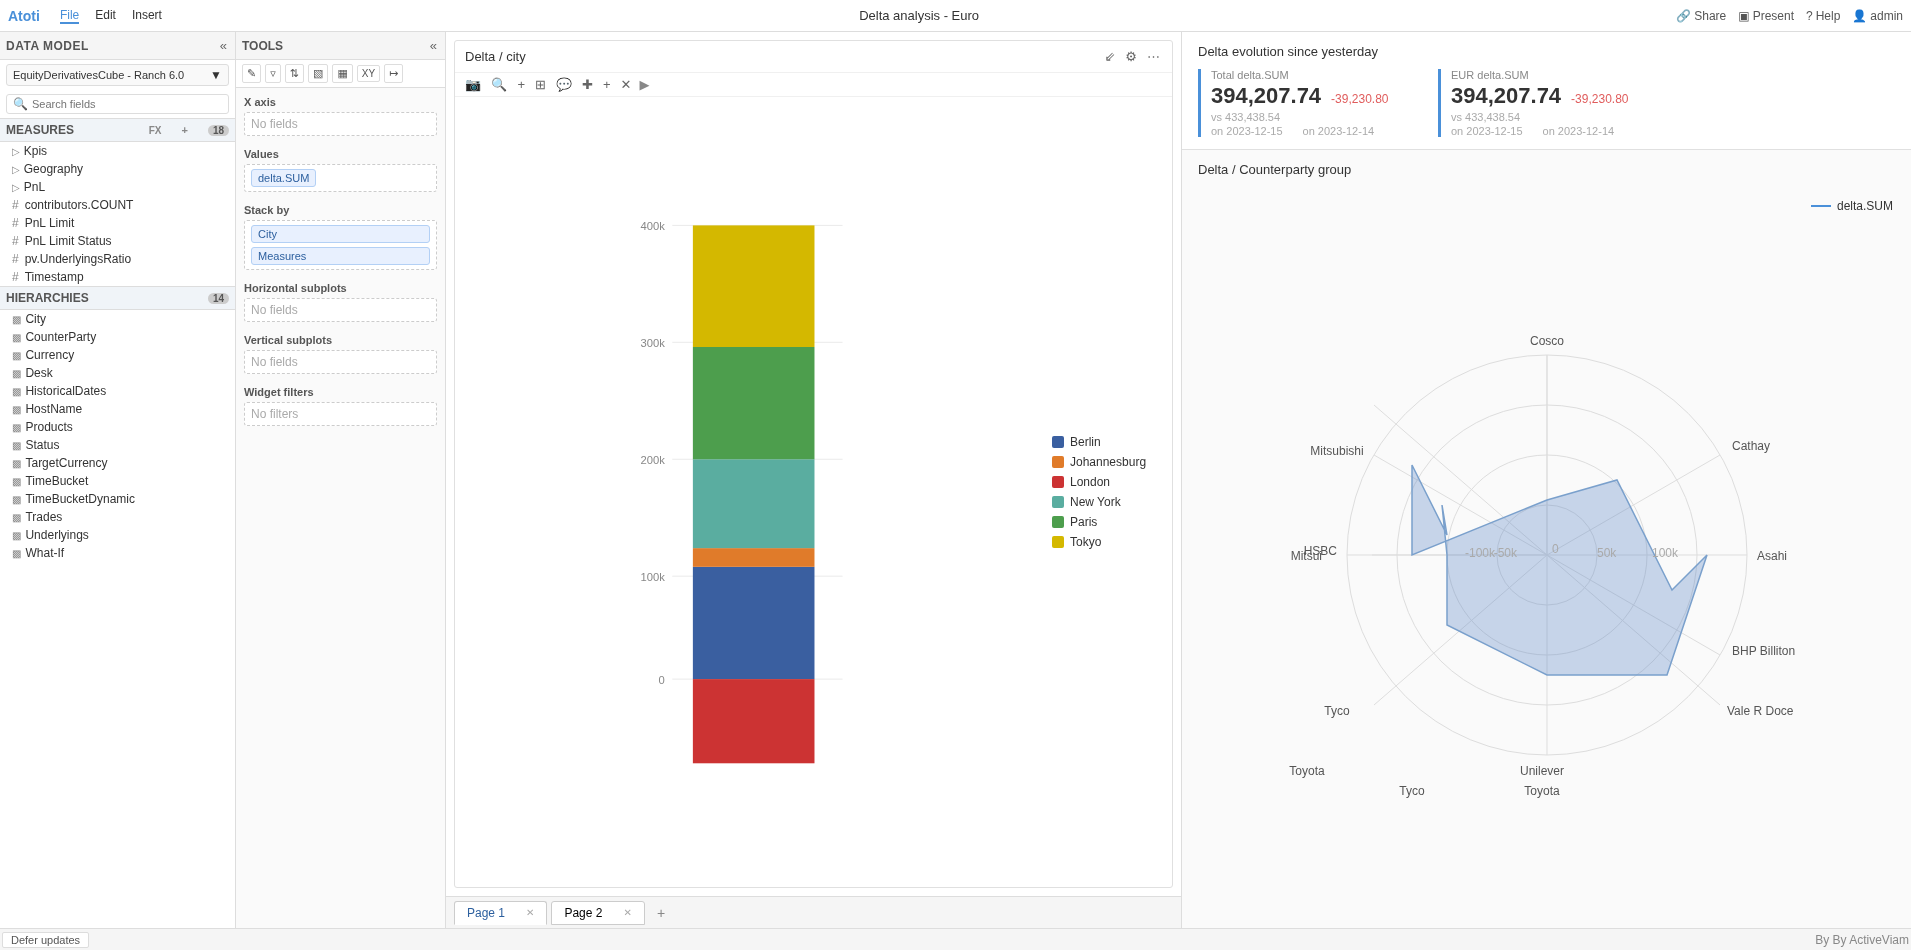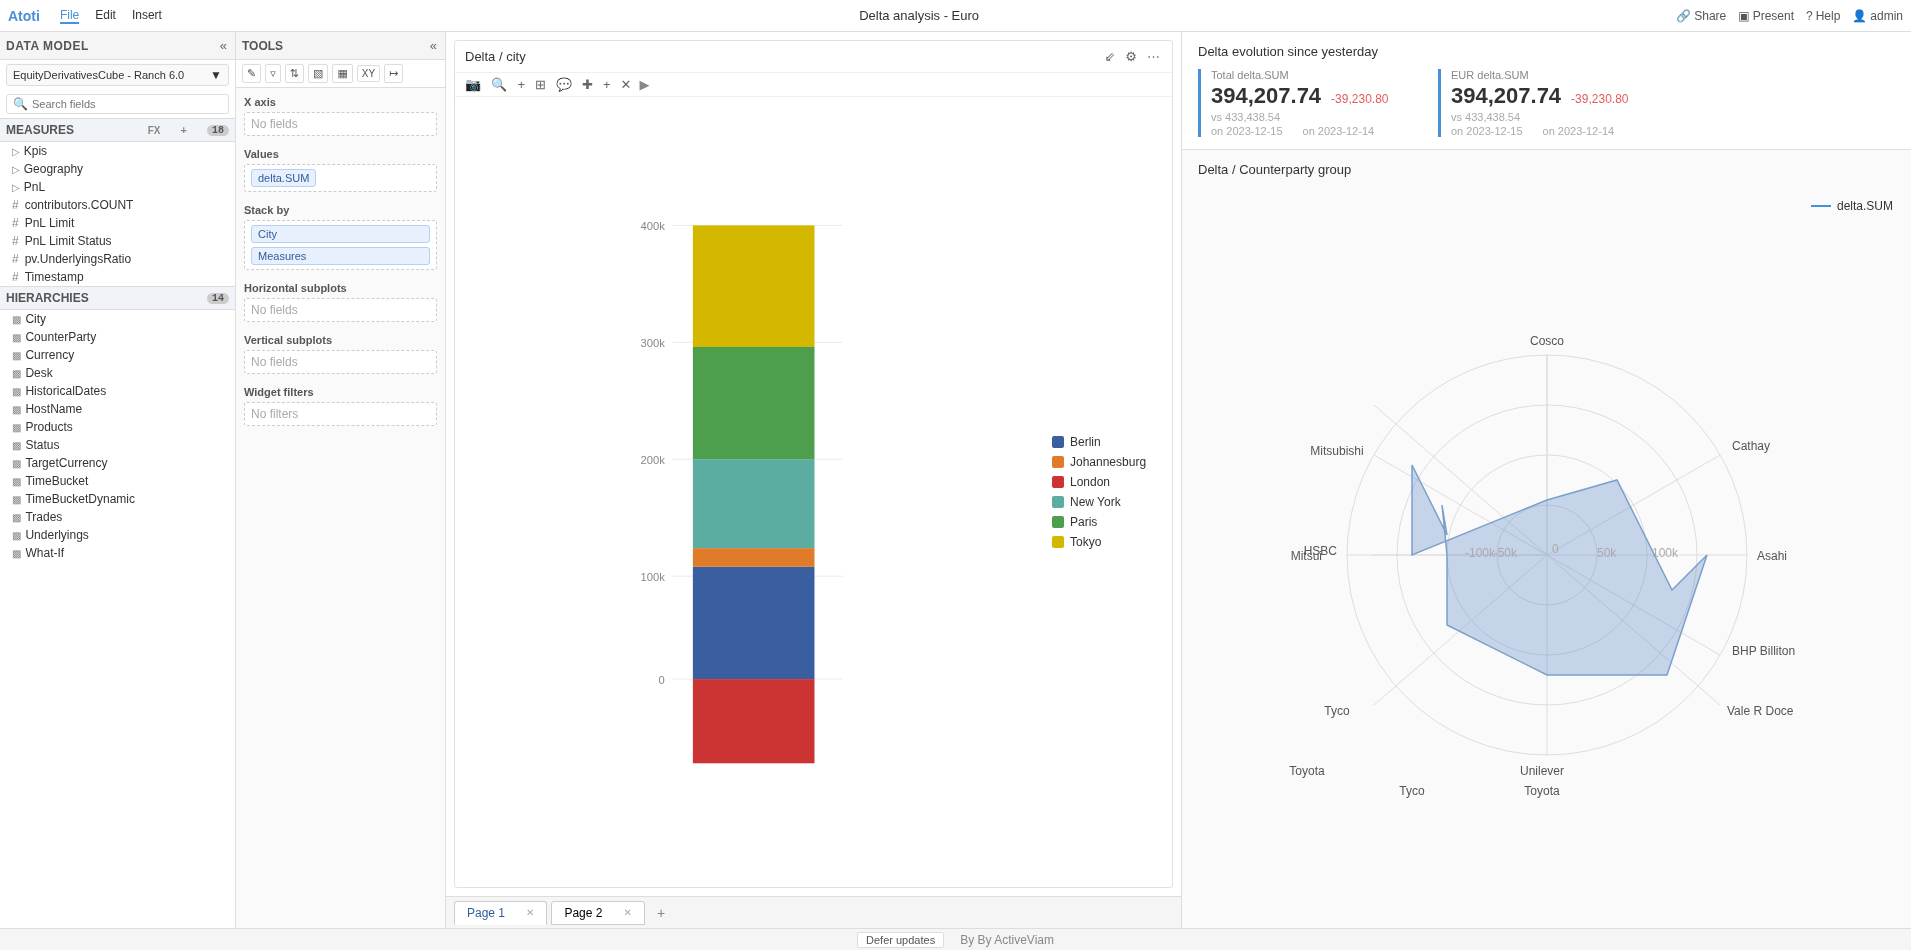--- a/index.html
+++ b/index.html
@@ -19,21 +19,21 @@
     .main { display: flex; flex: 1; overflow: hidden; }
 
     
     .left-panel { width: 236px; background: #fff; border-right: 1px solid #ddd; display: flex; flex-direction: column; overflow: hidden; flex-shrink: 0; }
     .panel-header { display: flex; align-items: center; justify-content: space-between; padding: 4px 6px; background: #f5f5f5; border-bottom: 1px solid #ddd; color: #555; font-size: 11px; font-weight: 600; text-transform: uppercase; letter-spacing: 0.5px; }
     .panel-header-actions { display: flex; gap: 4px; }
     .cube-selector { margin: 4px 6px; display: flex; align-items: center; background: #f9f9f9; border: 1px solid #ddd; border-radius: 3px; padding: 3px 6px; cursor: pointer; font-size: 11px; color: #333; }
     .search-box { margin: 4px 6px; display: flex; align-items: center; background: #fff; border: 1px solid #ddd; border-radius: 3px; padding: 2px 6px; gap: 4px; }
     .search-box input { border: none; outline: none; font-size: 11px; width: 100%; background: transparent; color: #999; }
     .section-header { display: flex; align-items: center; justify-content: space-between; padding: 4px 6px; background: #f0f4f8; border-bottom: 1px solid #ddd; border-top: 1px solid #ddd; font-size: 11px; font-weight: 600; color: #555; text-transform: uppercase; }
-    .section-badge { background: #ccc; color: #555; border-radius: 8px; padding: 0 5px; font-size: 10px; font-family: Liberation Mono, monospace; }
+    .section-badge { background: #ccc; color: #555; border-radius: 8px; padding: 0 5px; font-size: 10px; }
     .tree-item { display: flex; align-items: center; padding: 2px 6px 2px 12px; cursor: pointer; gap: 4px; font-size: 11px; color: #333; }
     .tree-item .icon { color: #888; font-size: 10px; }
     .tree-item .hash { color: #888; margin-right: 2px; }
     .left-panel-scroll { flex: 1; overflow-y: auto; }
 
     
     .middle-panel { width: 210px; background: #fafafa; border-right: 1px solid #ddd; display: flex; flex-direction: column; overflow: hidden; flex-shrink: 0; }
     .tools-header { display: flex; align-items: center; justify-content: space-between; padding: 4px 6px; background: #f5f5f5; border-bottom: 1px solid #ddd; font-size: 11px; font-weight: 600; color: #555; text-transform: uppercase; }
     .tools-toolbar { display: flex; align-items: center; padding: 4px 6px; gap: 4px; border-bottom: 1px solid #ddd; background: #fff; }
     .tools-toolbar button { background: none; border: 1px solid #ddd; border-radius: 2px; cursor: pointer; padding: 2px 4px; font-size: 11px; color: #555; }
@@ -69,21 +69,21 @@
     .kpi-label { font-size: 11px; color: #888; }
     .kpi-value { font-size: 22px; font-weight: 600; color: #333; }
     .kpi-delta { color: #e05c5c; font-size: 12px; font-weight: 500; }
     .kpi-vs { font-size: 11px; color: #aaa; }
     .kpi-date { font-size: 11px; color: #aaa; }
     .right-panel-bottom { flex: 1; overflow: hidden; display: flex; flex-direction: column; padding: 8px; }
     .radar-title { font-size: 13px; font-weight: 500; color: #333; margin-bottom: 8px; padding: 4px 8px; }
     .radar-container { flex: 1; display: flex; align-items: center; justify-content: center; position: relative; }
     .radar-legend { position: absolute; top: 10px; right: 10px; display: flex; align-items: center; gap: 6px; font-size: 11px; color: #333; }
     .radar-legend-line { width: 20px; height: 2px; background: #4a90d9; }
-    .footer-bar { height: 22px; background: #f5f5f5; border-top: 1px solid #ddd; display: flex; align-items: center; justify-content: center; padding: 0 2px; gap: 16px; font-size: 11px; color: #888; }
+    .footer-bar { height: 22px; background: #f5f5f5; border-top: 1px solid #ddd; display: flex; align-items: center; justify-content: space-between; padding: 0 2px; gap: 16px; font-size: 11px; color: #888; }
     .defer-btn { background: #fff; border: 1px solid #ddd; border-radius: 2px; padding: 1px 8px; cursor: pointer; font-size: 11px; color: #555; }
 
     
     .icon-btn { background: none; border: none; cursor: pointer; color: #666; font-size: 13px; padding: 2px; }
   </style>
 </head>
 <body>
 
 <div class="topbar">
   <span class="topbar-logo">Atoti</span>

